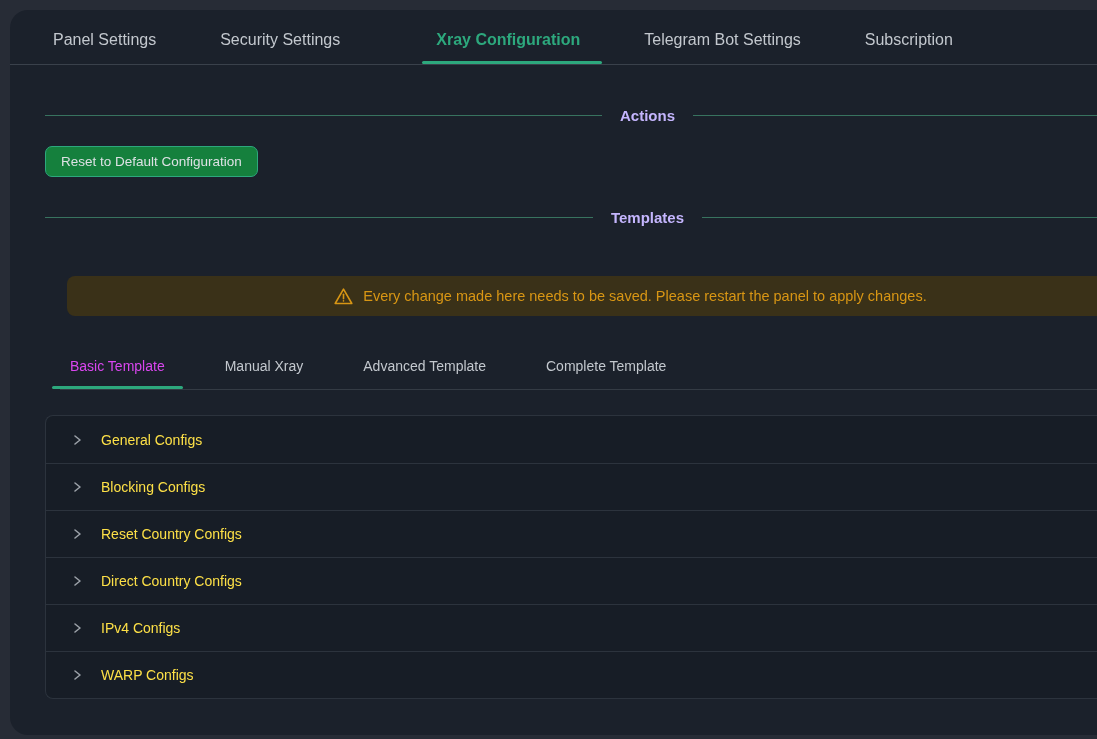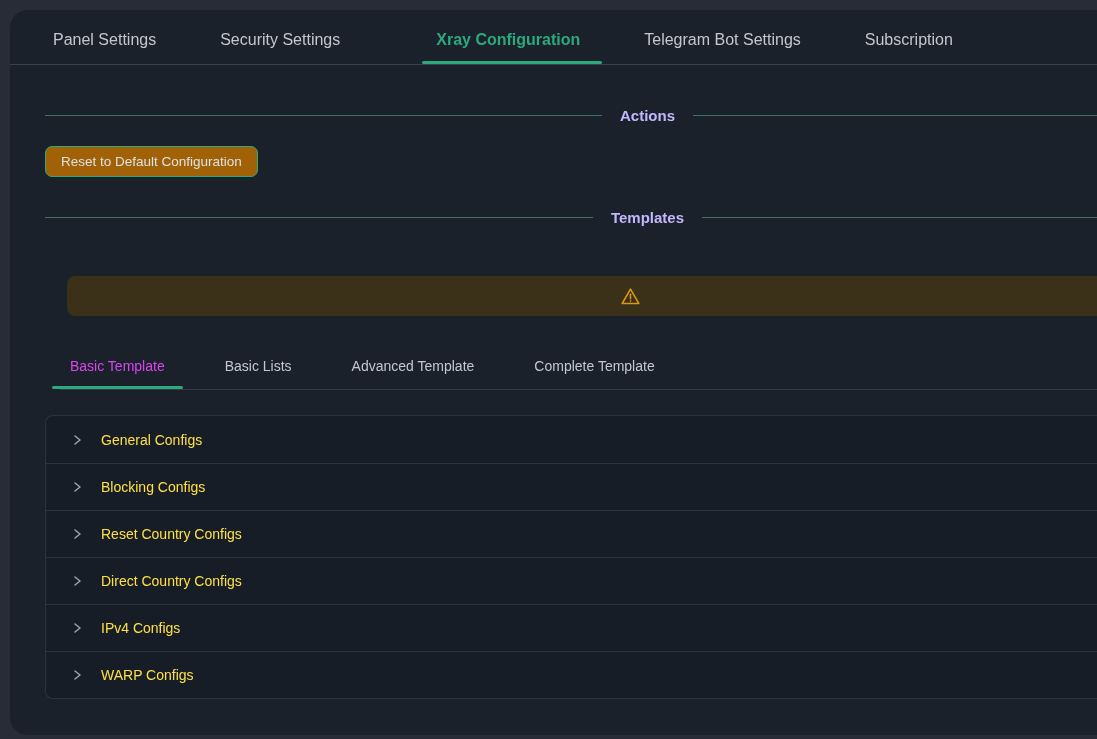--- a/index.html
+++ b/index.html
@@ -64,21 +64,21 @@
     margin:0 18px;
     white-space:nowrap;
   }
 
   
   .btn-reset {
     display:inline-block;
     margin:22px 0 0 35px;
     height:31px;
     padding:0 15px;
-    background:#a16207;
+    background:#15803d;
     border:1px solid #2da87d;
     border-radius:7px;
     color:#dde1e4;
     font-size:13.5px;
     line-height:29px;
     font-family:"Liberation Sans", sans-serif;
     cursor:pointer;
   }
 
   .divider.templates { margin-top:32px; }
@@ -183,26 +183,27 @@
 
   
   <div class="alert">
     <span class="chev">
       <svg width="21" height="21" viewBox="0 0 24 24" fill="none" stroke="#d89614" stroke-width="1.8" stroke-linejoin="round" stroke-linecap="round">
         <path d="M12 3.5 L21.5 20 H2.5 Z"></path>
         <line x1="12" y1="9.5" x2="12" y2="14.5"></line>
         <line x1="12" y1="16.8" x2="12" y2="17.2"></line>
       </svg>
     </span>
+    <span>Every change made here needs to be saved. Please restart the panel to apply changes.</span>
   </div>
 
   
   <div class="tmpl-tabbar">
     <div class="tmpl-tab active">Basic Template</div>
-    <div class="tmpl-tab">Basic Lists</div>
+    <div class="tmpl-tab">Manual Xray</div>
     <div class="tmpl-tab">Advanced Template</div>
     <div class="tmpl-tab">Complete Template</div>
   </div>
 
   
   <div class="collapse">
     <div class="collapse-item">
       <span class="chev">
         <svg width="12" height="12" viewBox="0 0 12 12" fill="none" stroke="#9ba1a8" stroke-width="1.6" stroke-linecap="round" stroke-linejoin="round">
             <polyline points="4,2 9,6 4,10"></polyline>

